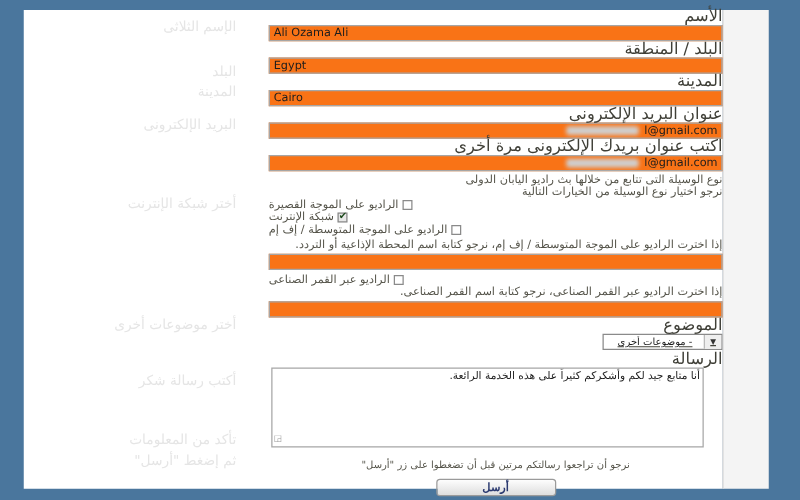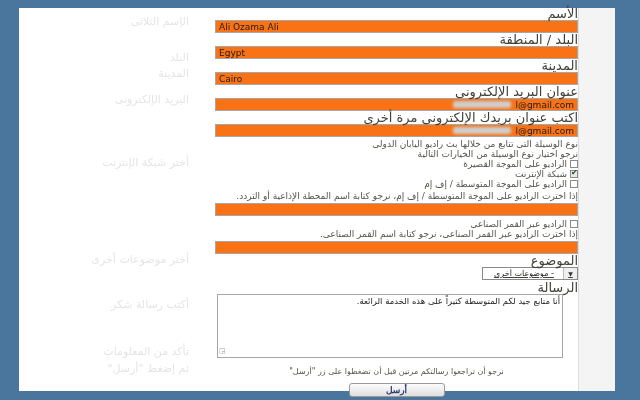--- a/index.html
+++ b/index.html
@@ -45,21 +45,21 @@
     width:100%; height:13px; border:1px solid #a6a6a6; background:#f97316;
     display:flex; align-items:center; justify-content:flex-end;
     font-size:9px; color:#1d1d1d; padding:0 3px; margin-bottom:2px;
   }
   .tinput.ltr { direction:ltr; }
   .redact {
     display:inline-block; width:58px; height:7px; margin-right:4px;
     background:#cfcfcf; border-radius:2px; filter:blur(1.5px);
   }
   .section-text { font-size:9px; line-height:10px; color:#55544a; }
-  .chk-row { display:flex; align-items:center; gap:3px; height:10px; font-size:9px; color:#55544a; }
+  .chk-row { display:flex; align-items:center; gap:3px; height:10px; font-size:9px; color:#55544a;justify-content:flex-end; }
   .chk {
     appearance:none; -webkit-appearance:none; width:8px; height:8px;
     border:1px solid #8a8a8a; background:#fff; position:relative; flex:0 0 auto;
   }
   .chk:checked { background:#e8e8e8; }
   .chk:checked::after {
     content:"✔"; position:absolute; top:-3px; left:0px;
     font-size:8px; color:#1c4a1c;
   }
   .hint { font-size:9px; line-height:10px; color:#55544a; }
@@ -172,21 +172,21 @@
     </div>
 
     <div class="flabel mt2">الموضوع</div>
     <div class="select-box">
       <span class="sel-arrow">▼</span>
       <span class="sel-text">- موضوعات أخرى</span>
     </div>
 
     <div class="flabel">الرسالة</div>
     <div class="msg-area">
-      <span>أنا متابع جيد لكم المتوسطة كثيراً على هذه الخدمة الرائعة.</span>
+      <span>أنا متابع جيد لكم وأشكركم كثيراً على هذه الخدمة الرائعة.</span>
       <span class="grip">◲</span>
     </div>
 
     <div class="note">نرجو أن تراجعوا رسالتكم مرتين قبل أن تضغطوا على زر "أرسل"</div>
 
     <button class="send-btn">أرسل</button>
   </div>
 </div>
 
 </body></html>

